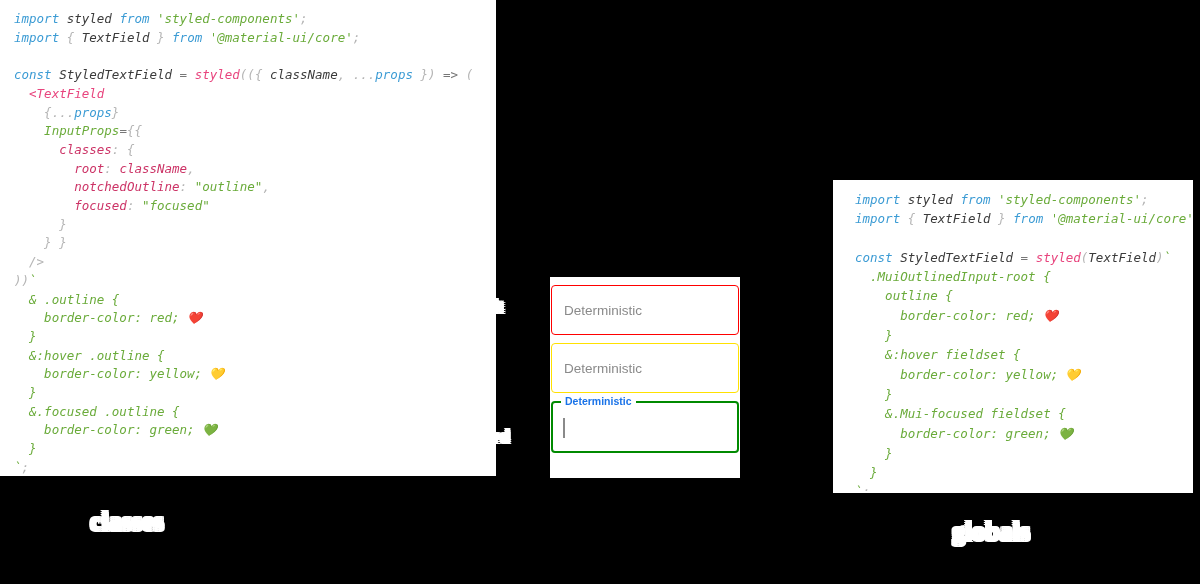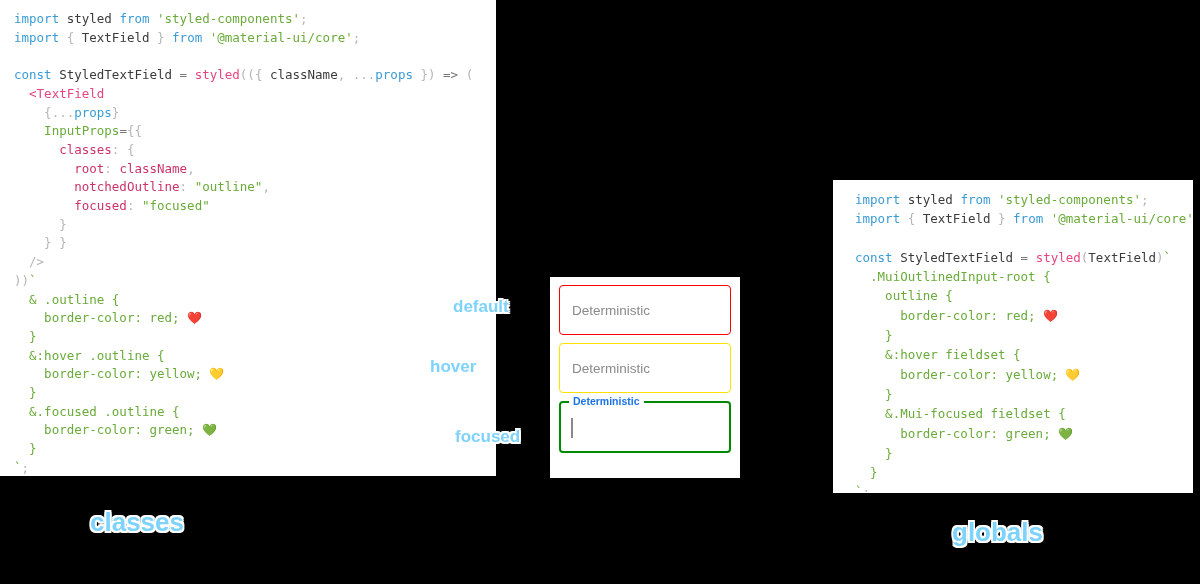--- a/index.html
+++ b/index.html
@@ -14,20 +14,21 @@
     overflow: hidden;
     font-family: "DejaVu Sans", sans-serif;
   }
 
   
   .code-panel {
     position: absolute;
     background: #ffffff;
     box-sizing: border-box;
     overflow: hidden;
+    font-style: italic;
   }
   #panel-classes {
     left: 0px;
     top: 0px;
     width: 496px;
     height: 476px;
     padding: 10px 8px 8px 14px;
   }
   #panel-globals {
     left: 833px;
@@ -66,21 +67,21 @@
 
   
   #panel-demo {
     position: absolute;
     left: 550px;
     top: 277px;
     width: 190px;
     height: 201px;
     background: #ffffff;
     box-sizing: border-box;
-    padding: 8px 9px;
+    padding: 8px 1px;
   }
   .tf {
     position: relative;
     box-sizing: border-box;
     height: 50px;
     border-radius: 4px;
     background: #ffffff;
     display: flex;
     align-items: center;
     padding: 0 12px;
@@ -123,23 +124,23 @@
     left: 12px;
     top: 17px;
     width: 2px;
     height: 20px;
     background: #8a8a8a;
   }
 
   
   .annot {
     position: absolute;
-    font-family: Liberation Sans, sans-serif;
+    font-family: Liberation Serif, serif;
     font-weight: 700;
-    color: #7dd3fc;
+    color: #ffffff;
     white-space: nowrap;
     text-shadow:
       -1.6px -1.6px 0 #ffffff,  1.6px -1.6px 0 #ffffff,
       -1.6px  1.6px 0 #ffffff,  1.6px  1.6px 0 #ffffff,
       -1.6px 0 0 #ffffff, 1.6px 0 0 #ffffff,
        0 -1.6px 0 #ffffff, 0 1.6px 0 #ffffff;
   }
   .annot-state { font-size: 17px; }
   #annot-default { left: 453px; top: 297px; }
   #annot-hover   { left: 430px; top: 357px; }

